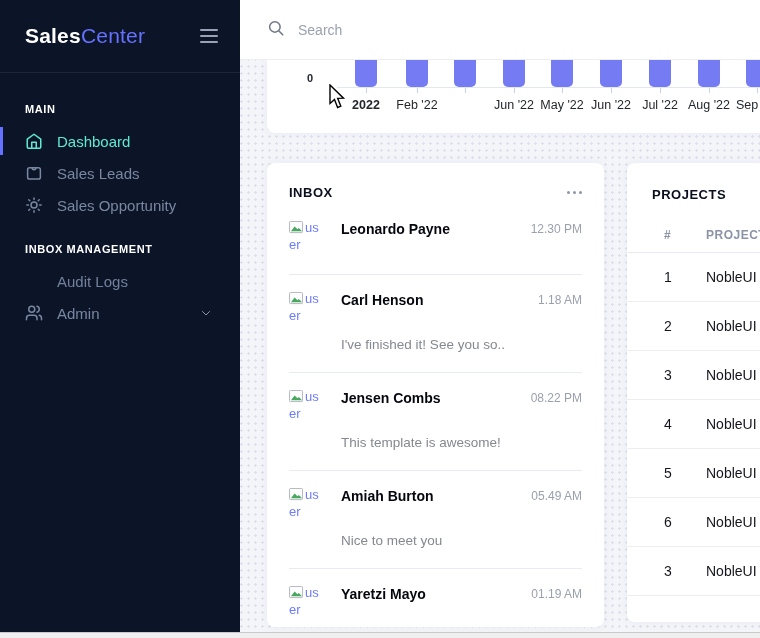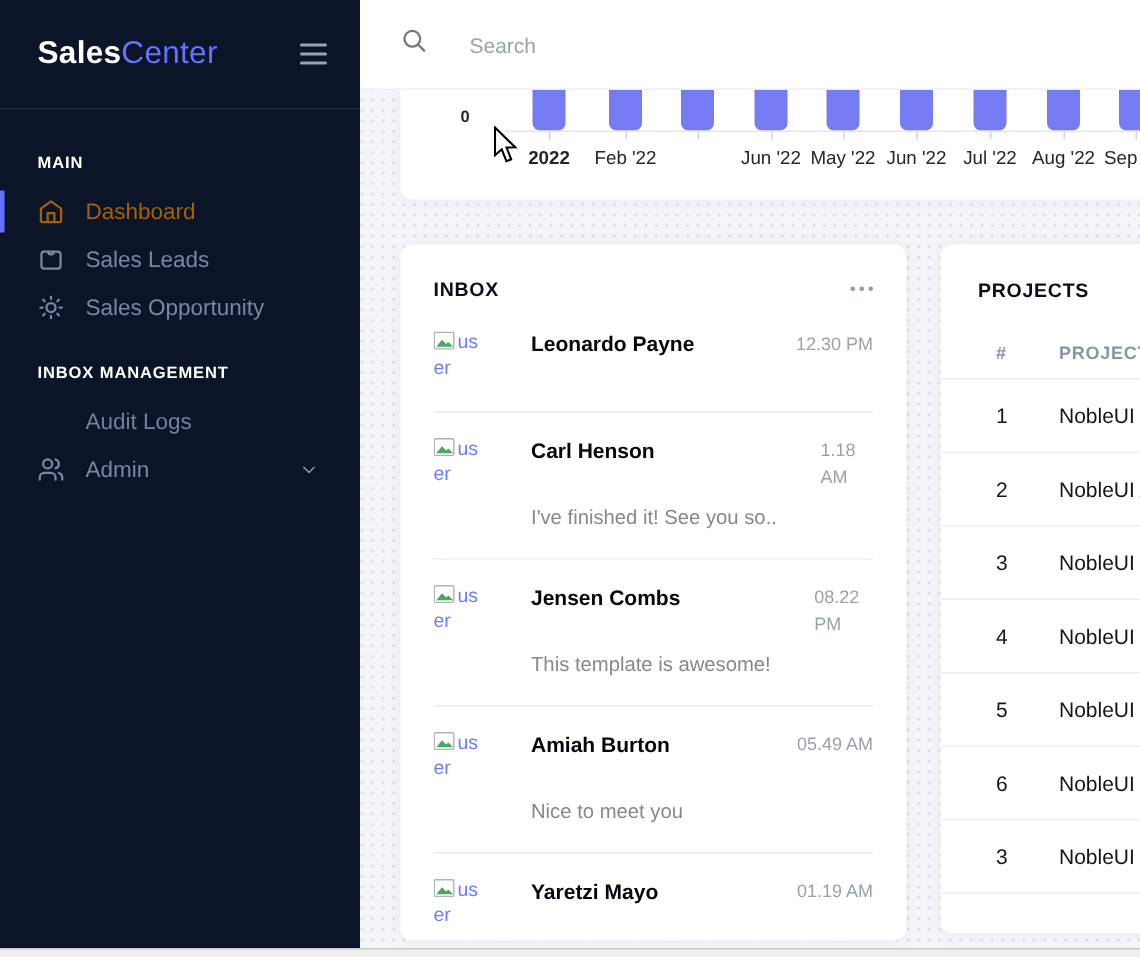--- a/index.html
+++ b/index.html
@@ -19,30 +19,30 @@
   .brand .b1 { color:#ffffff; font-weight:700; }
   .brand .b2 { color:#6571ff; font-weight:400; }
   .hamburger { margin-left:auto; width:18px; display:flex; flex-direction:column; gap:4px; cursor:pointer; }
   .hamburger span { display:block; height:2px; background:#9ba1b7; border-radius:1px; }
 
   .nav { padding-top:16px; }
   .nav-cat { font-size:11px; font-weight:700; color:#ffffff; letter-spacing:.6px; margin:14px 0 10px 25px; }
   .nav-item { position:relative; height:32px; display:flex; align-items:center; padding-left:25px; color:#7987a1; font-size:15px; cursor:pointer; }
   .nav-item .nicon { width:18px; height:18px; margin-right:14px; flex:0 0 18px; display:flex; align-items:center; justify-content:center; }
   .nav-item .nicon svg { width:18px; height:18px; stroke:currentColor; fill:none; stroke-width:2; stroke-linecap:round; stroke-linejoin:round; }
-  .nav-item.active { color:#a16207;align-items:center; }
+  .nav-item.active { color:#5eead4;align-items:center; }
   .nav-item.active::before { content:""; position:absolute; left:0; top:2px; bottom:2px; width:3px; background:#6571ff; }
   .nav-item.no-icon { padding-left:57px; color:#72809b; }
   .nav-item .chev { margin-left:auto; margin-right:28px; display:flex; }
   .nav-item .chev svg { width:12px; height:12px; stroke:#8b96ad; fill:none; stroke-width:2; stroke-linecap:round; stroke-linejoin:round; }
 
   
   .topbar { position:absolute; left:240px; top:0; width:520px; height:60px; background:#ffffff; border-bottom:1px solid #eceef4; display:flex; align-items:center; padding-left:27px; z-index:15; }
   .search-icon svg { width:18px; height:18px; stroke:#6e7683; fill:none; stroke-width:2; stroke-linecap:round; }
-  .search-input { border:none; outline:none; margin-left:28px; font-size:14px; color:#a21caf; width:300px; font-family:"Liberation Sans", sans-serif; background:transparent; }
+  .search-input { border:none; outline:none; margin-left:13px; font-size:14px; color:#a21caf; width:300px; font-family:"Liberation Sans", sans-serif; background:transparent; }
   .search-input::placeholder { color:#9ba1af; }
 
   
   .chart-card { position:absolute; left:267px; top:60px; width:533px; height:73px; background:#ffffff; border-radius:0 0 8px 8px; box-shadow:0 0 10px rgba(183,192,206,.18); z-index:5; }
   .bar { position:absolute; top:0; width:22px; height:27px; background:#757bf2; border-radius:0 0 5px 5px; }
   .axis-line { position:absolute; left:70px; right:0; top:27px; height:1px; background:#e2e7f1; }
   .tick { position:absolute; top:28px; width:1px; height:5px; background:#c7d1ea; }
   .y-tick { position:absolute; left:40px; top:12px; font-size:11px; font-weight:700; color:#222733; }
   .x-label { position:absolute; top:38px; width:60px; text-align:center; font-size:12.5px; color:#25272e; white-space:nowrap; }
   .x-label.first { font-weight:700; }
@@ -50,21 +50,21 @@
   
   .card { position:absolute; background:#ffffff; border-radius:8px; box-shadow:0 0 10px rgba(183,192,206,.18); }
   .card-title { font-size:13px; font-weight:700; letter-spacing:.5px; color:#0b0e1c; }
 
   
   .inbox-card { left:267px; top:163px; width:337px; height:464px; }
   .inbox-head { display:flex; align-items:center; padding:22px 22px 4px 22px; }
   .dots-menu { margin-left:auto; display:flex; gap:3px; cursor:pointer; padding:4px 0; }
   .dots-menu i { width:3px; height:3px; border-radius:50%; background:#8f96a8; }
   .inbox-list { margin:0 22px; }
-  .inbox-item { display:grid; grid-template-columns:36px 1fr auto; column-gap:29px; padding:16px 0 18px 0; border-bottom:1px solid #e9ebf2; cursor:pointer; }
+  .inbox-item { display:grid; grid-template-columns:36px 1fr auto; column-gap:16px; padding:16px 0 18px 0; border-bottom:1px solid #e9ebf2; cursor:pointer; }
   .avatar { width:36px; height:36px; overflow:hidden; font-size:13px; line-height:1.3; color:#6c7bff; word-break:break-all; }
   .avatar svg { width:15px; height:13px; vertical-align:-2px; margin-right:1px; }
   .msg-name { font-size:14px; font-weight:700; color:#05060e; line-height:18px; }
   .msg-text { grid-column:2; font-size:13.5px; color:#85888f; margin-top:9px; line-height:18px; white-space:nowrap; }
   .msg-time { font-size:12px; color:#9aa0ad; line-height:18px; }
 
   
   .projects-card { left:627px; top:163px; width:320px; height:459px; }
   .projects-head { padding:22px 25px 0 25px; }
   .ptable { margin-top:14px; }

